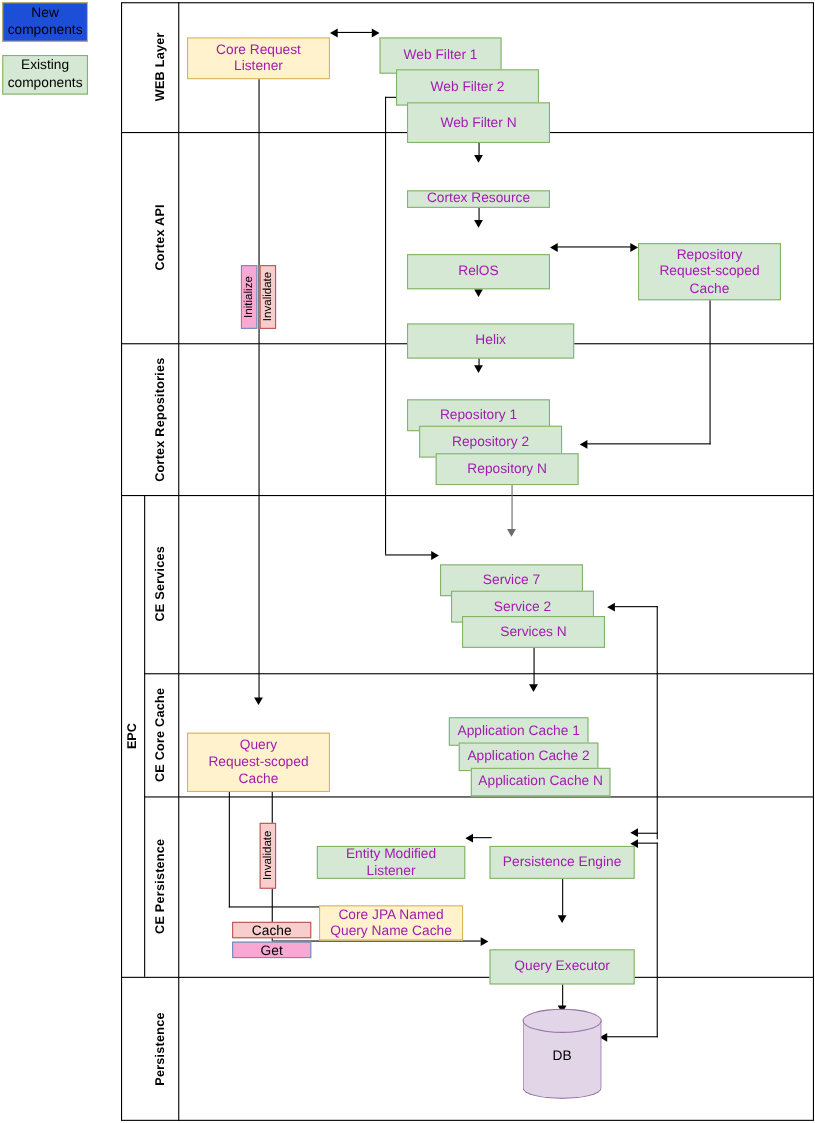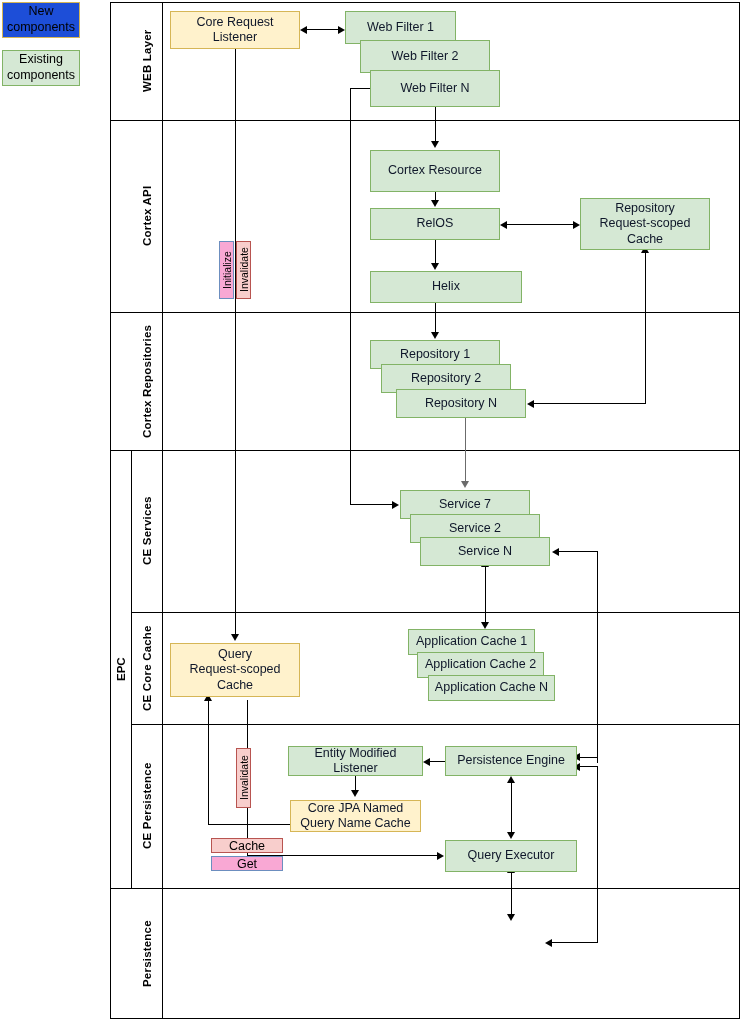--- a/index.html
+++ b/index.html
@@ -72,24 +72,25 @@
 
   
   .node {
     position: absolute;
     display: flex;
     align-items: center;
     justify-content: center;
     text-align: center;
     font-size: 12.5px;
     line-height: 1.22;
-    color: #0f172a;
+    color: #a21caf;
     border: 1px solid;
     white-space: pre-line;
     padding: 0 3px;
+    margin-top: 23px;
   }
   .node.green  { background: #d5e8d4; border-color: #82b366; }
   .node.yellow { background: #fff2cc; border-color: #d6b656; }
 
   
   .tag-v {
     position: absolute;
     display: flex;
     align-items: center;
     justify-content: center;
@@ -272,45 +273,50 @@
     <div class="arrow up" style="left:506.5px; top:866px;"></div>
     <div class="arrow down" style="left:506.5px; top:914px;"></div>
 
   </div>
 
   <div>
     <div class="node yellow" id="node-0" style="left: 170px; top: 11px; width: 130px; height: 38px;">Core Request Listener</div>
     <div class="node green" id="node-1" style="left: 345px; top: 11px; width: 111px; height: 33px;">Web Filter 1</div>
     <div class="node green" id="node-2" style="left: 360px; top: 40px; width: 130px; height: 33px; text-align: right;">Web Filter 2</div>
     <div class="node green" id="node-3" style="left: 370px; top: 70px; width: 130px; height: 37px;">Web Filter N</div>
-    <div class="node green" id="node-4" style="left: 370px; top: 150px; width: 130px; height: 42px; text-align: center;">Cortex Resource</div>
+    <div class="node green" id="node-4" style="left: 370px; top: 150px; width: 130px; height: 16px; text-align: center;">Cortex Resource</div>
     <div class="node green" id="node-5" style="left: 370px; top: 208px; width: 130px; height: 32px;">RelOS</div>
     <div class="node green" id="node-6" style="left: 370px; top: 271px; width: 152px; height: 32px;">Helix</div>
     <div class="node green" id="node-7" style="left: 580px; top: 198px; width: 130px; height: 52px;">Repository
 Request-scoped
 Cache</div>
     <div class="node green" id="node-8" style="left: 370px; top: 340px; width: 130px; height: 29px;">Repository 1</div>
     <div class="node green" id="node-9" style="left: 381px; top: 364px; width: 130px; height: 29px;">Repository 2</div>
     <div class="node green" id="node-10" style="left: 396px; top: 389px; width: 130px; height: 29px;">Repository N</div>
     <div class="node green" id="node-11" style="left: 400px; top: 490px; width: 130px; height: 29px;">Service 7</div>
     <div class="node green" id="node-12" style="left: 410px; top: 514px; width: 130px; height: 29px;">Service 2</div>
-    <div class="node green" id="node-13" style="left: 420px; top: 537px; width: 130px; height: 29px;">Service N</div>
+    <div class="node green" id="node-13" style="left: 420px; top: 537px; width: 130px; height: 29px;">Services N</div>
     <div class="node yellow" id="node-14" style="left: 170px; top: 643px; width: 130px; height: 54px;">Query
 Request-scoped
 Cache</div>
     <div class="node green" id="node-15" style="left: 408px; top: 629px; width: 127px; height: 26px;">Application Cache 1</div>
     <div class="node green" id="node-16" style="left: 417px; top: 652px; width: 127px; height: 26px;">Application Cache 2</div>
     <div class="node green" id="node-17" style="left: 428px; top: 675px; width: 127px; height: 26px;">Application Cache N</div>
     <div class="node green" id="node-18" style="left: 288px; top: 746px; width: 135px; height: 30px;">Entity Modified Listener</div>
     <div class="node green" id="node-19" style="left: 445px; top: 746px; width: 132px; height: 30px;">Persistence Engine</div>
     <div class="node yellow" id="node-20" style="left: 290px; top: 800px; width: 131px; height: 32px;">Core JPA Named
 Query Name Cache</div>
     <div class="node green" id="node-21" style="left: 445px; top: 840px; width: 132px; height: 32px;">Query Executor</div>
   </div>
 
+  <div class="db" id="db-shape" style="left: 475px; top: 917px; width: 72px; height: 82px;">
+    <div class="barrel"></div>
+    <div class="lid"></div>
+    <div class="dblabel">DB</div>
+  </div>
 
   <div>
     <div class="tag-v tag blue" id="tag-0" style="left: 219px; top: 241px; width: 15px; height: 58px;">Initialize</div>
     <div class="tag-v tag red" id="tag-1" style="left: 236px; top: 241px; width: 15px; height: 58px;">Invalidate</div>
     <div class="tag-v tag red" id="tag-2" style="left: 236px; top: 748px; width: 15px; height: 60px;">Invalidate</div>
     <div class="tag-h tag red" id="tag-3" style="left: 211px; top: 838px; width: 72px; height: 15px;">Cache</div>
     <div class="tag-h tag blue" id="tag-4" style="left: 211px; top: 856px; width: 72px; height: 15px;">Get</div>
   </div>
 
 </div>

